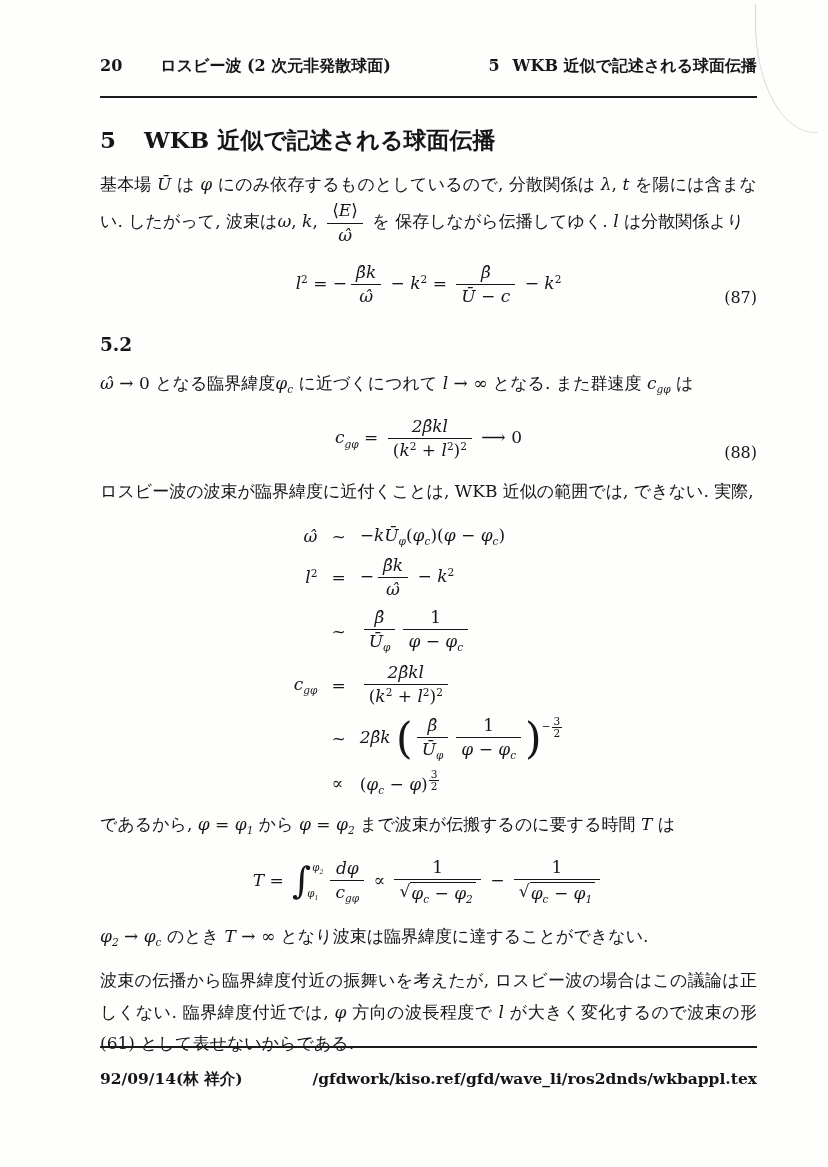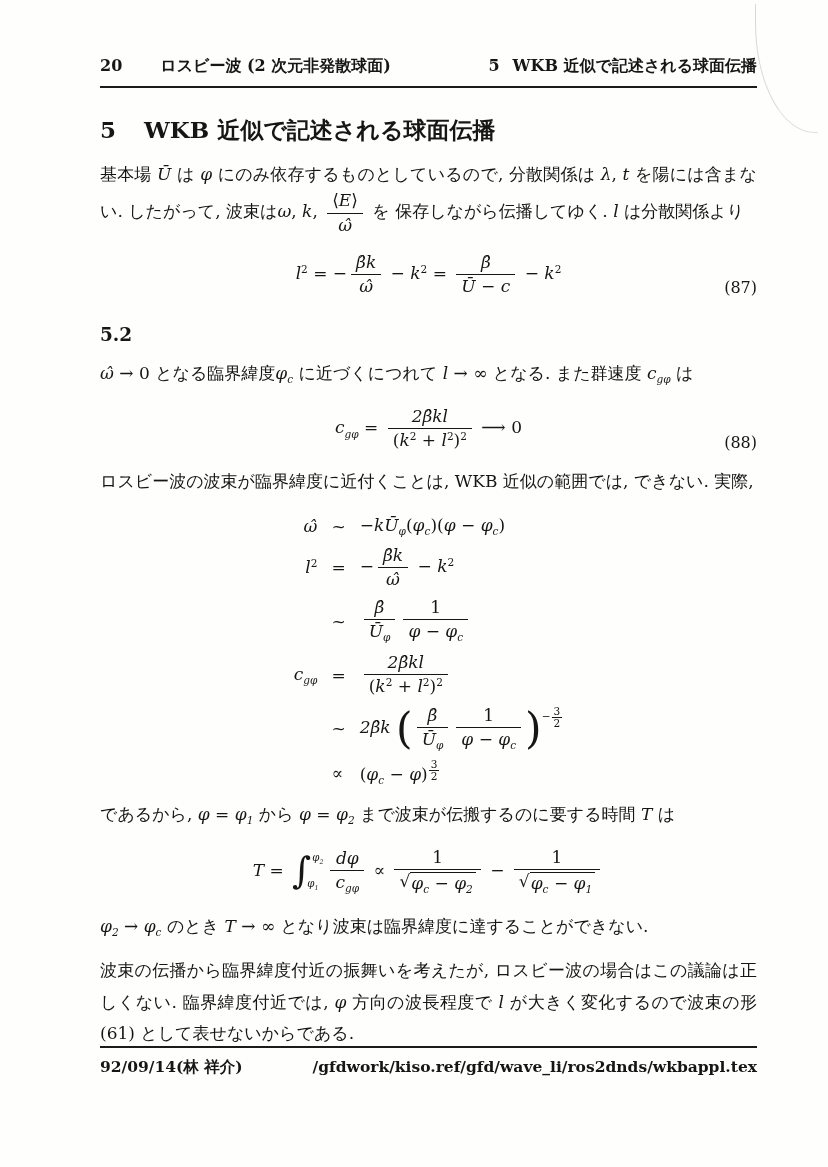--- a/index.html
+++ b/index.html
@@ -16,28 +16,28 @@
   }
   .curl{
     position:absolute;top:4px;right:10px;width:62px;height:128px;
     border-left:1px solid #d8d8d4;border-bottom:1px solid #e0e0dc;
     border-bottom-left-radius:60px 110px;pointer-events:none;
   }
   
   .hdr{
     display:flex;justify-content:space-between;align-items:baseline;
     font-weight:bold;font-size:16px;
-    border-bottom:2.2px solid #1b1b1b;padding-bottom:9px;
+    border-bottom:2.2px solid #1b1b1b;padding-bottom:19px;
   }
   .hdr .gap40{margin-right:38px;}
   .hdr .gap14{margin-right:13px;}
   .hgroup{display:flex;align-items:baseline;}
   .ftr{
     position:absolute;left:100px;right:71px;top:1046px;
-    border-top:2.2px solid #1b1b1b;padding-top:9px;
+    border-top:2.2px solid #1b1b1b;padding-top:21px;
     display:flex;justify-content:space-between;align-items:baseline;
     font-size:15.5px;font-weight:bold;
   }
   
   .sec{margin-top:27px;font-size:23px;font-weight:bold;display:flex;align-items:baseline;}
   .sec .num{margin-right:28px;}
   .sub{margin-top:27px;font-size:18.5px;font-weight:bold;display:flex;align-items:baseline;}
   .sub .num{margin-right:18px;}
   
   .para{margin:13px 0 0 0;line-height:1.85;text-align:justify;}

